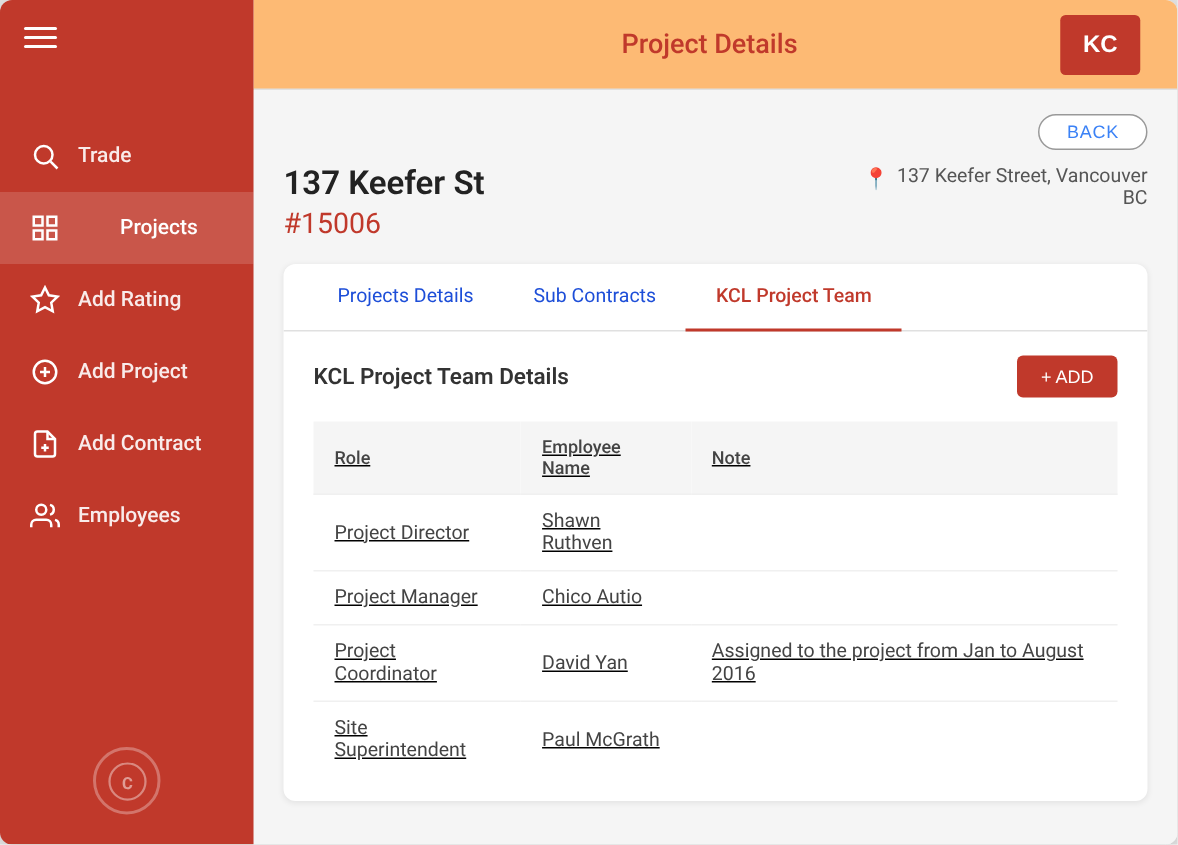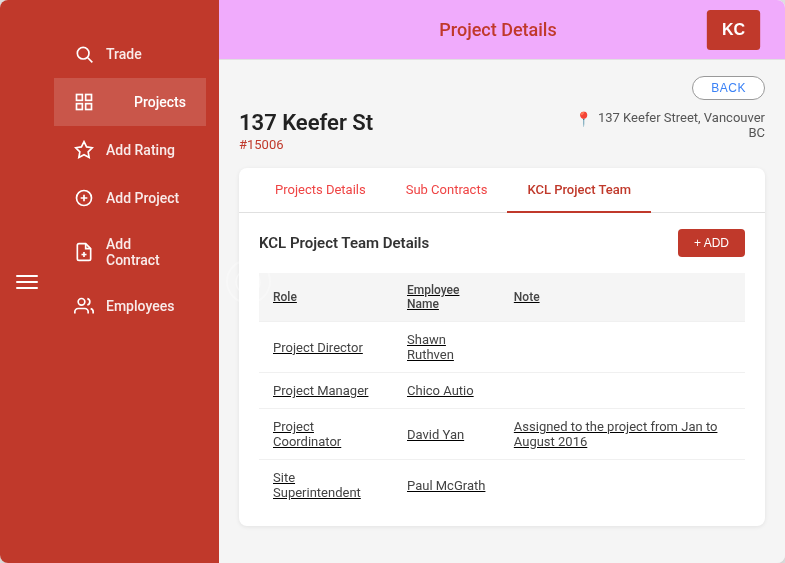--- a/index.html
+++ b/index.html
@@ -17,24 +17,24 @@
       width: 785px;
       height: 563px;
       background: #f0f0f0;
       display: flex;
       border-radius: 8px;
       overflow: hidden;
       box-shadow: 0 2px 20px rgba(0,0,0,0.2);
     }
     
     .sidebar {
-      width: 219px;
+      width: 169px;
       background: #c0392b;
       display: flex;
-      flex-direction: row;
+      flex-direction: column;
       flex-shrink: 0;
       position: relative;
     }
     .sidebar-header {
       padding: 18px 16px;
       display: flex;
       align-items: center;
     }
     .hamburger-icon {
       display: flex;
@@ -92,21 +92,21 @@
       justify-content: center;
     }
     
     .main-content {
       flex: 1;
       display: flex;
       flex-direction: column;
       background: #f5f5f5;
     }
     .topbar {
-      background: #f0abfc;
+      background: #fdba74;
       padding: 12px 20px;
       display: flex;
       align-items: center;
       justify-content: space-between;
       border-bottom: 1px solid #e0e0e0;
       height: 60px;
     }
     .topbar-title {
       font-size: 18px;
       color: #c0392b;
@@ -147,21 +147,21 @@
       align-items: flex-start;
       justify-content: space-between;
       margin-bottom: 16px;
     }
     .project-title {
       font-size: 22px;
       font-weight: 600;
       color: #222;
     }
     .project-id {
-      font-size: 13px;
+      font-size: 19px;
       color: #c0392b;
       margin-top: 2px;
     }
     .project-address {
       display: flex;
       align-items: flex-start;
       gap: 5px;
       font-size: 13px;
       color: #555;
       text-align: right;
@@ -178,21 +178,21 @@
       box-shadow: 0 1px 4px rgba(0,0,0,0.08);
     }
     .tabs-row {
       display: flex;
       border-bottom: 1px solid #e0e0e0;
       padding: 0 16px;
     }
     .tab {
       padding: 14px 20px;
       font-size: 13px;
-      color: #ef4444;
+      color: #1d4ed8;
       cursor: pointer;
       border-bottom: 2px solid transparent;
       margin-bottom: -1px;
     }
     .tab.active {
       color: #c0392b;
       border-bottom-color: #c0392b;
       font-weight: 500;
     }
     .card-body {

